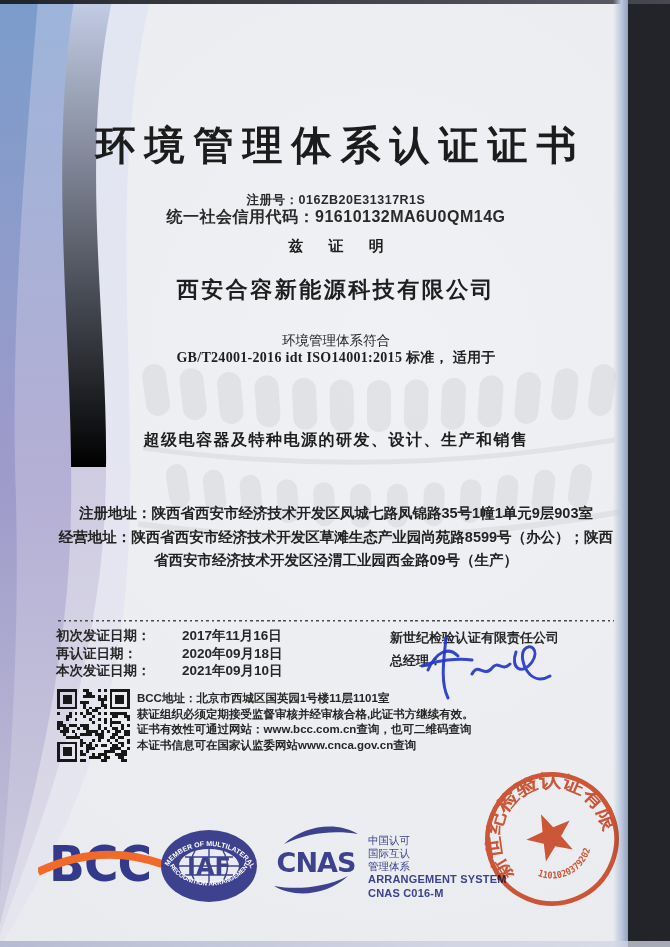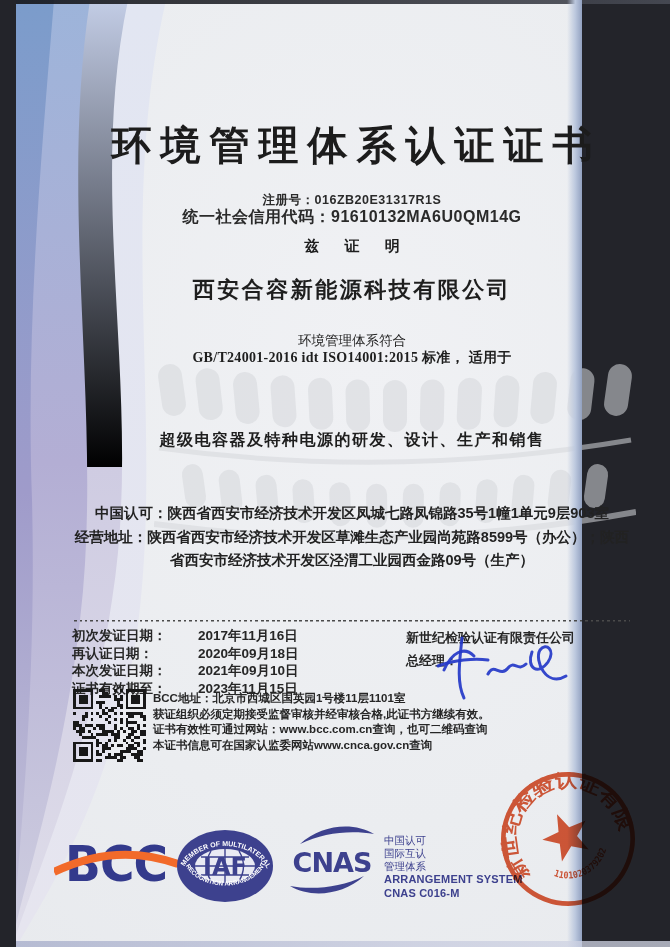--- a/index.html
+++ b/index.html
@@ -1,17 +1,17 @@
 <!DOCTYPE html>
 <html><head>
 <meta charset="utf-8">
 <style>
   html,body{margin:0;padding:0}
   body{width:670px;height:947px;overflow:hidden;background:#23242a;font-family:"Liberation Sans",sans-serif;}
-  .page{position:absolute;left:16px;top:0;width:566px;height:947px;
+  .page{position:absolute;left:0;top:0;width:628px;height:947px;
         background:radial-gradient(120% 90% at 62% 38%, #f0f1f4 0%, #ebedf0 55%, #e7e9ed 100%);}
   .edge-top{position:absolute;left:0;top:0;width:670px;height:4px;
         background:linear-gradient(to right,#15161a 0%,#2a2c33 45%,#4a4d57 100%);opacity:.9}
   .edge-right{position:absolute;right:0;top:0;width:15px;height:947px;
         background:linear-gradient(to right,rgba(186,199,222,0) 0%,#bcc8de 55%,#92a1c0 100%)}
   .edge-bottom{position:absolute;left:0;bottom:0;width:670px;height:6px;
         background:linear-gradient(to right,#a4abc9 0%,#c6cade 60%,#d4d8e6 100%);opacity:.75}
   .waves{position:absolute;left:0;top:0;width:170px;height:947px}
   .watermark{position:absolute;left:138px;top:352px;width:482px;height:205px;opacity:.55}
   .watermark rect{fill:#d6d8dc}
@@ -138,43 +138,39 @@
     </div>
     <div class="abs credit-line">
       <span>统一社会信用代码：</span><span>91610132MA6U0QM14G</span>
     </div>
     <div class="abs certify">兹 证 明</div>
     <div class="abs company">西安合容新能源科技有限公司</div>
     <div class="abs system-line">环境管理体系符合</div>
     <div class="abs standard-line">GB/T24001-2016 idt ISO14001:2015 标准，  适用于</div>
     <div class="abs scope">超级电容器及特种电源的研发、设计、生产和销售</div>
     <div class="abs addresses">
-      <p><span>中国认可：</span><span>陕西省西安市经济技术开发区凤城七路凤锦路35号1幢1单元9层903室</span></p>
+      <p><span>注册地址：</span><span>陕西省西安市经济技术开发区凤城七路凤锦路35号1幢1单元9层903室</span></p>
       <p><span>经营地址：</span><span>陕西省西安市经济技术开发区草滩生态产业园尚苑路8599号（办公）；陕西省西安市经济技术开发区泾渭工业园西金路09号（生产）</span></p>
     </div>
   </div>
 
   <div class="divider"></div>
 
   <div class="dates">
     <div class="drow">
       <span class="dlabel">初次发证日期：</span>
       <span class="dvalue">2017年11月16日</span>
     </div>
     <div class="drow">
       <span class="dlabel">再认证日期：</span>
       <span class="dvalue">2020年09月18日</span>
     </div>
     <div class="drow">
       <span class="dlabel">本次发证日期：</span>
       <span class="dvalue">2021年09月10日</span>
-    </div>
-    <div class="drow">
-      <span class="dlabel">证书有效期至：</span>
-      <span class="dvalue">2023年11月15日</span>
     </div>
   </div>
 
   <div class="issuer">
     <div>新世纪检验认证有限责任公司</div>
     <div class="mgr">总经理：</div>
   </div>
   <svg class="signature" viewBox="0 0 150 78">
     <path d="M14,40 C22,22 34,16 44,26"></path>
     <path d="M32,8 C30,28 26,52 34,68"></path>

